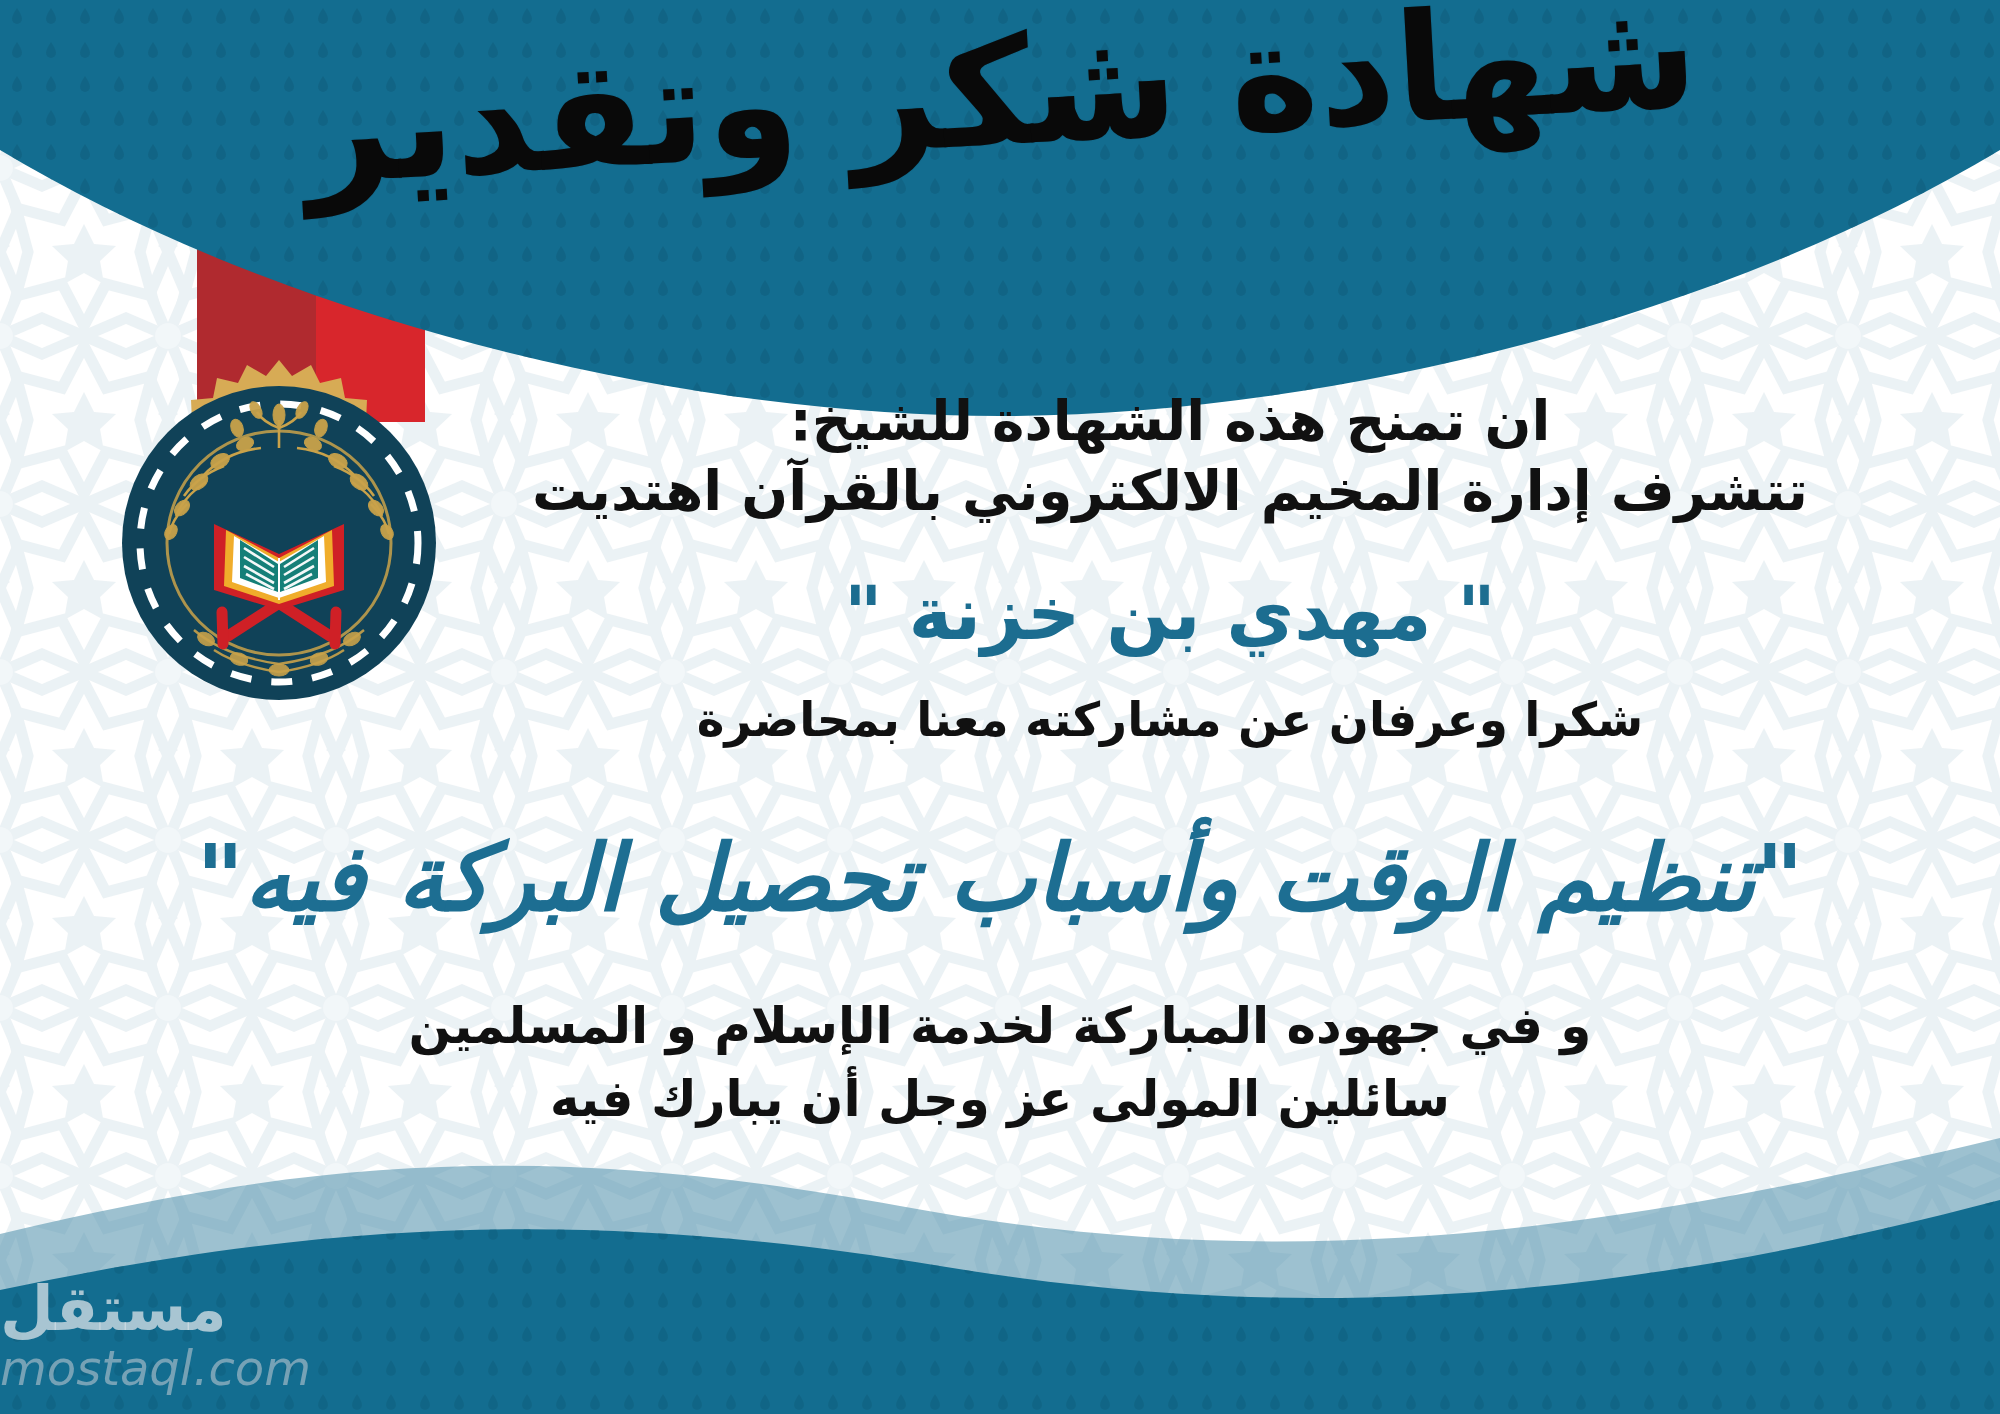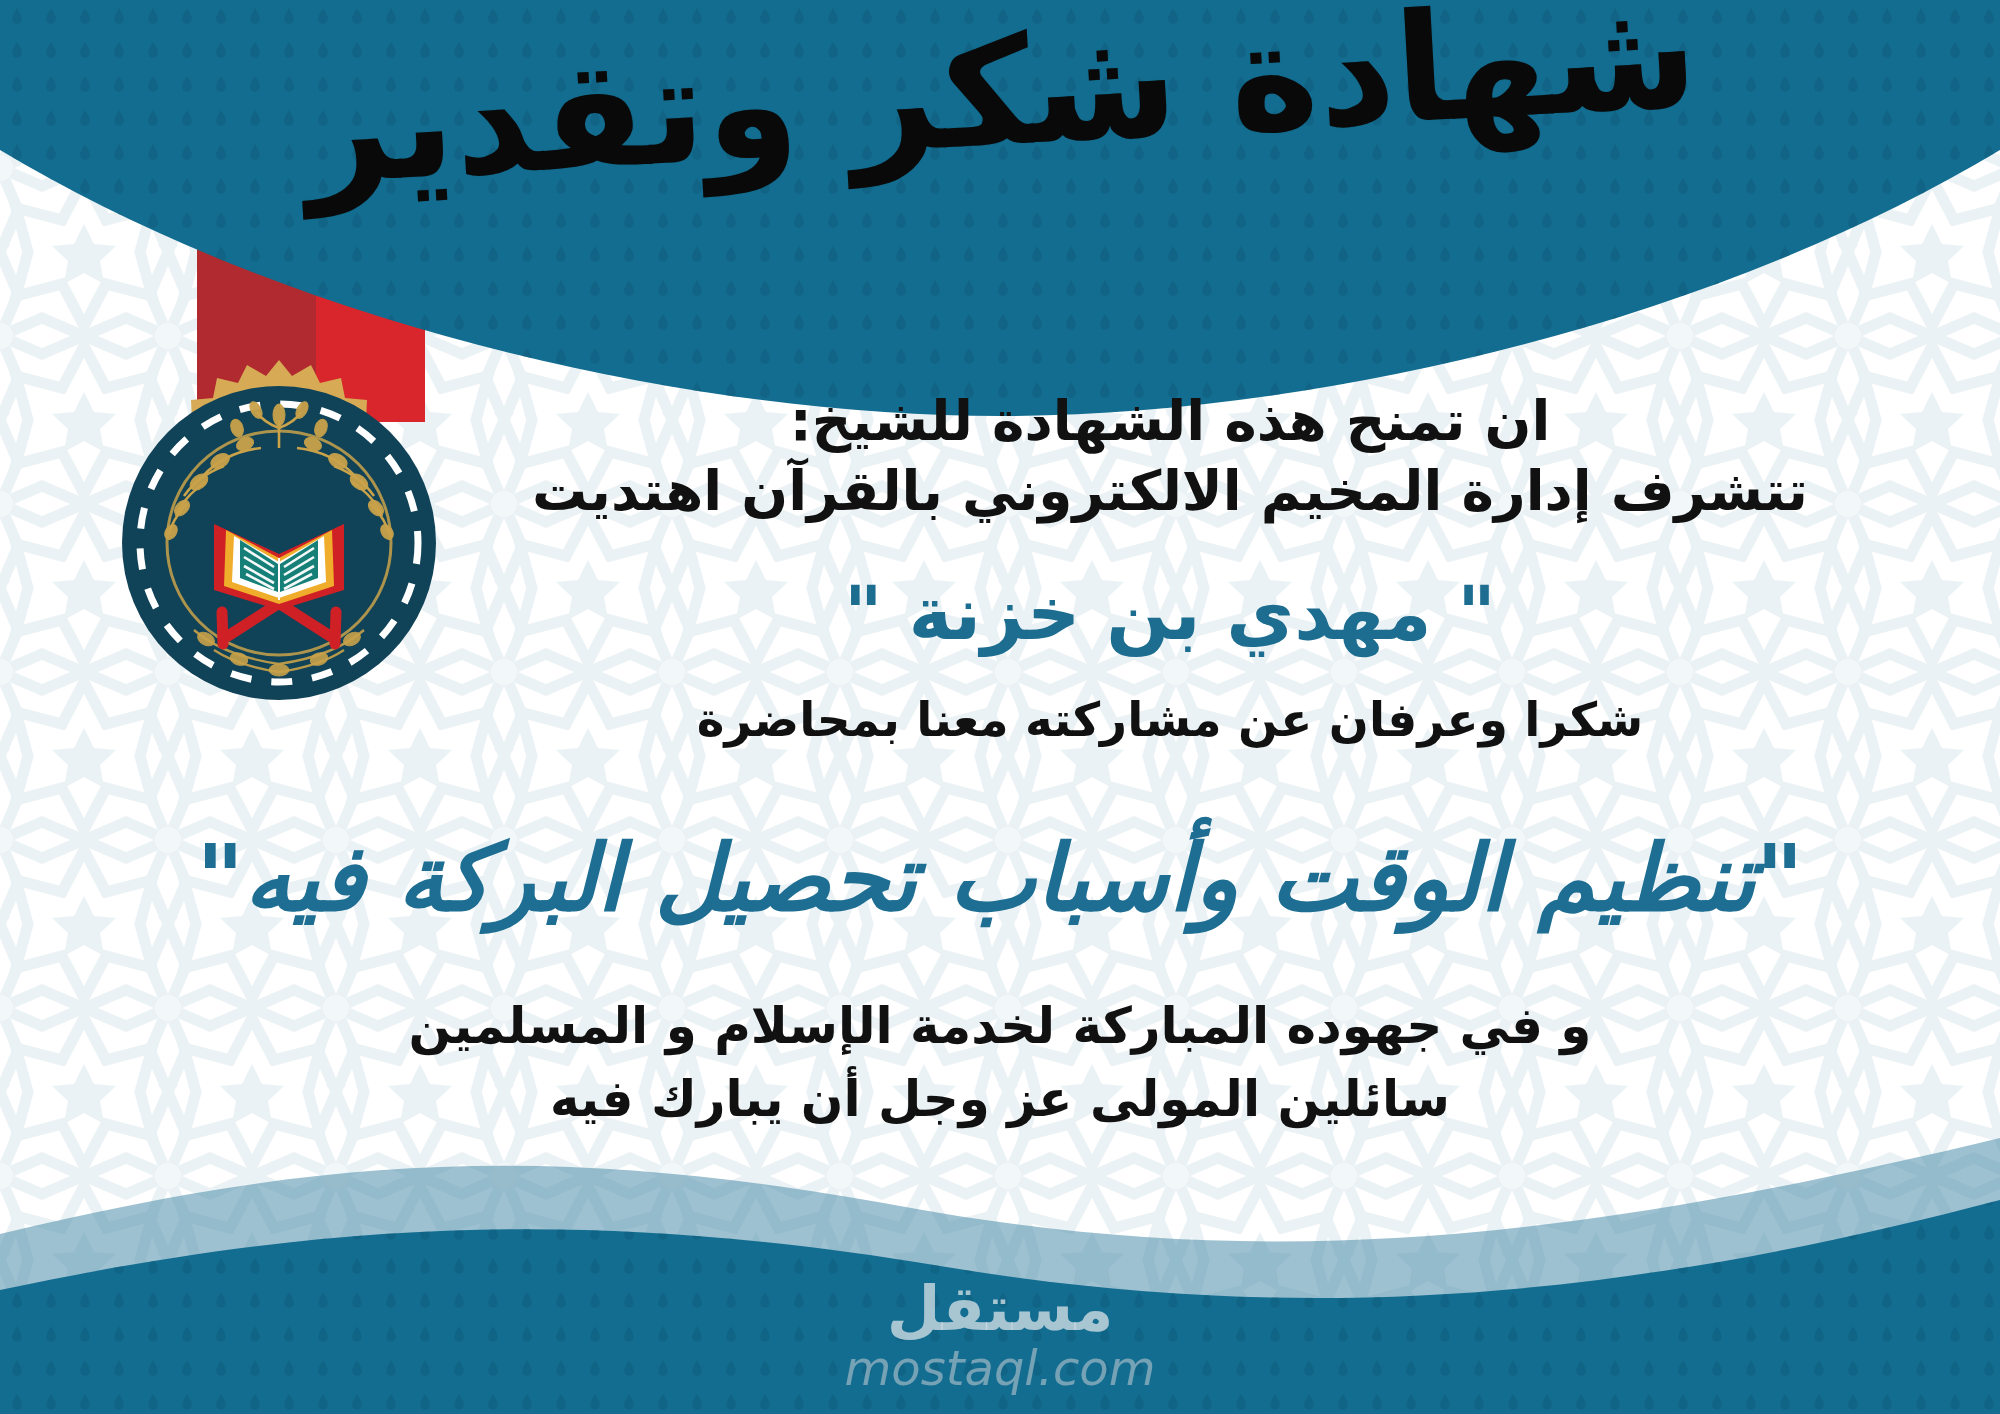--- a/index.html
+++ b/index.html
@@ -170,21 +170,21 @@
     position:absolute;
     bottom:0;left:0;width:2000px;height:300px;
     z-index:5;pointer-events:none;
   }
   .footer-waves svg{display:block;width:2000px;height:300px;}
 
   
   .watermark{
     position:absolute;
     left:0;bottom:22px;width:2000px;
-    text-align:center;
+    text-align:left;
     z-index:8;
     pointer-events:none;
   }
   .watermark .wm-ar{
     display:block;
     font-size:62px;font-weight:700;
     color:rgba(210,222,228,.78);
     direction:rtl;line-height:1;margin-bottom:4px;
   }
   .watermark .wm-en{

